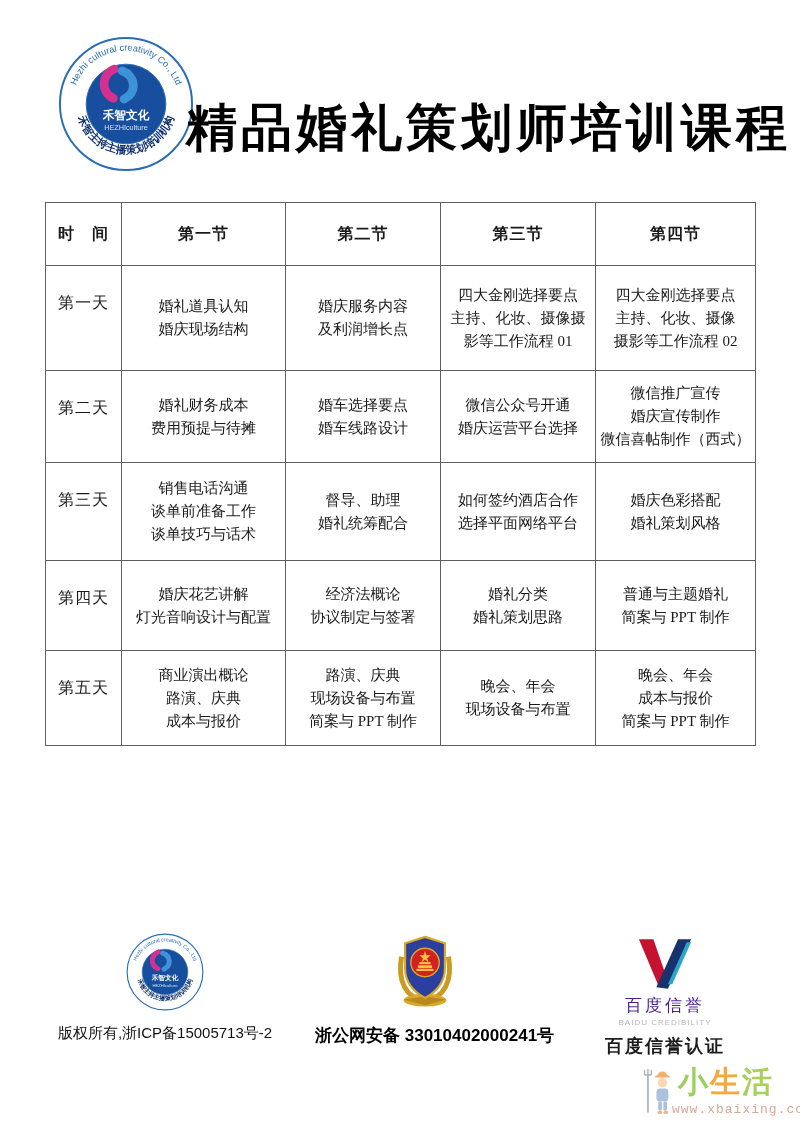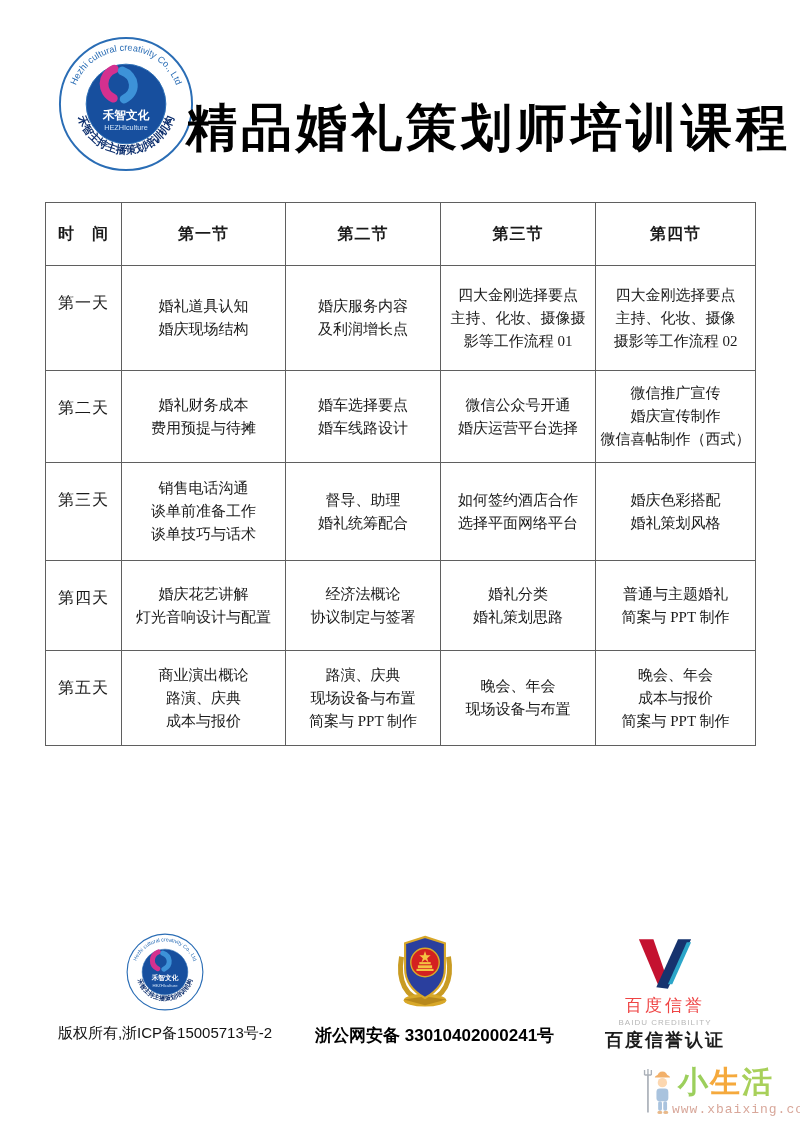--- a/index.html
+++ b/index.html
@@ -44,23 +44,23 @@
   }
   .footer-center{position:absolute;left:315px;top:930px;width:220px;text-align:left;}
   .badge-wrap{width:64px;height:82px;margin:0 auto;}
   .police-filing{
     margin-top:12px;font-family:"Liberation Sans","DejaVu Sans",sans-serif;
     font-size:17px;font-weight:bold;color:#000;white-space:nowrap;
   }
   .footer-right{position:absolute;left:577px;top:936px;width:176px;text-align:center;
     font-family:"Liberation Sans","DejaVu Sans",sans-serif;}
   .baidu-v{width:58px;height:56px;margin:0 auto;}
-  .baidu-cn{font-size:17px;color:#ef4444;letter-spacing:3px;margin-top:2px;}
+  .baidu-cn{font-size:17px;color:#4c1d95;letter-spacing:3px;margin-top:2px;}
   .baidu-en{font-size:8px;color:#b7b7b7;letter-spacing:1px;margin-top:1px;}
-  .baidu-cert{font-size:18px;color:#1c1c1c;letter-spacing:2px;margin-top:1px;font-weight:bold;}
+  .baidu-cert{font-size:18px;color:#1c1c1c;letter-spacing:2px;margin-top:7px;font-weight:bold;}
 
   
   .watermark{position:absolute;right:8px;bottom:6px;width:150px;height:58px;}
   .farmer{position:absolute;left:0;top:0;width:34px;height:56px;}
   .wm-title{
     position:absolute;left:36px;top:0;font-size:30px;font-weight:bold;
     letter-spacing:2px;line-height:36px;white-space:nowrap;
     font-family:"Liberation Sans","DejaVu Sans",sans-serif;
   }
   .wm-c1{color:#9ccf5c;} .wm-c2{color:#f5a93c;} .wm-c3{color:#a8d05a;}

